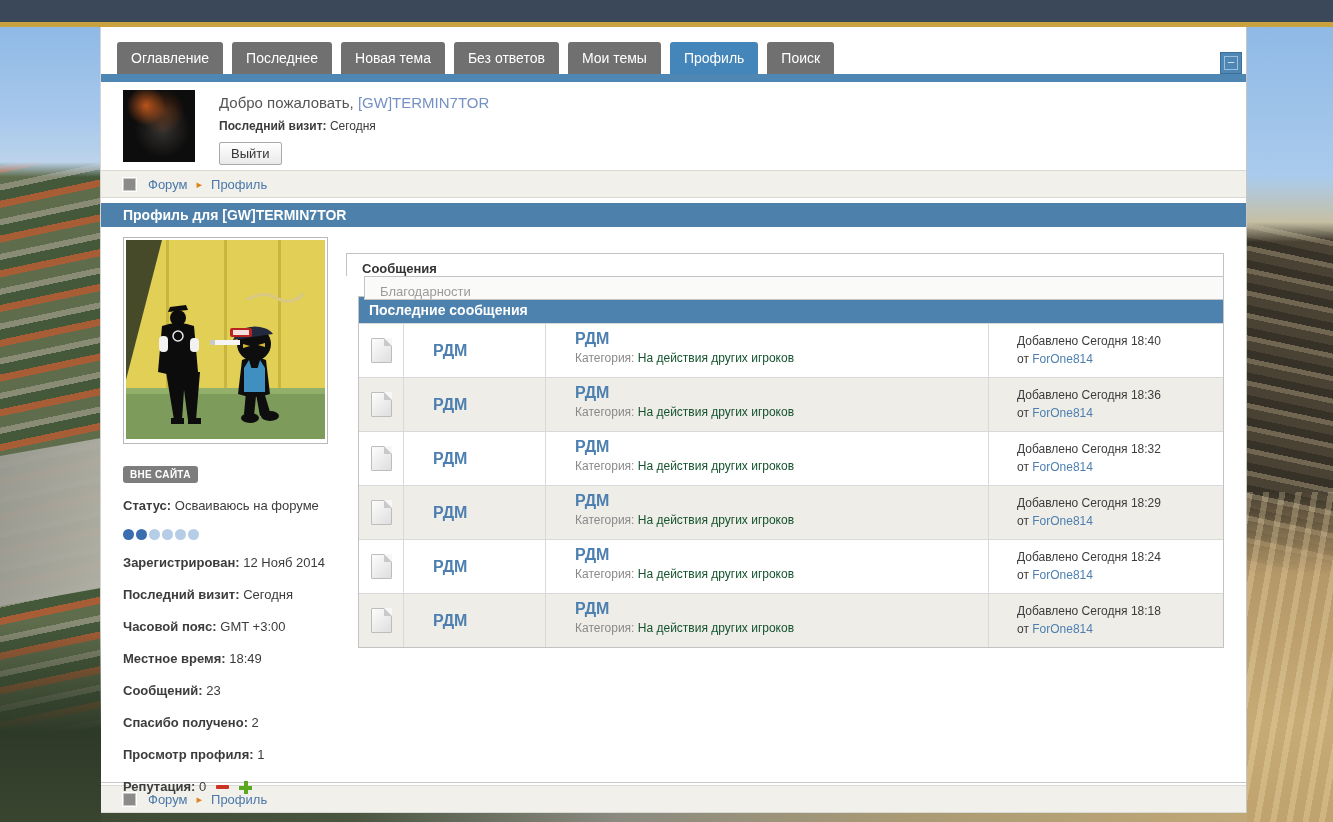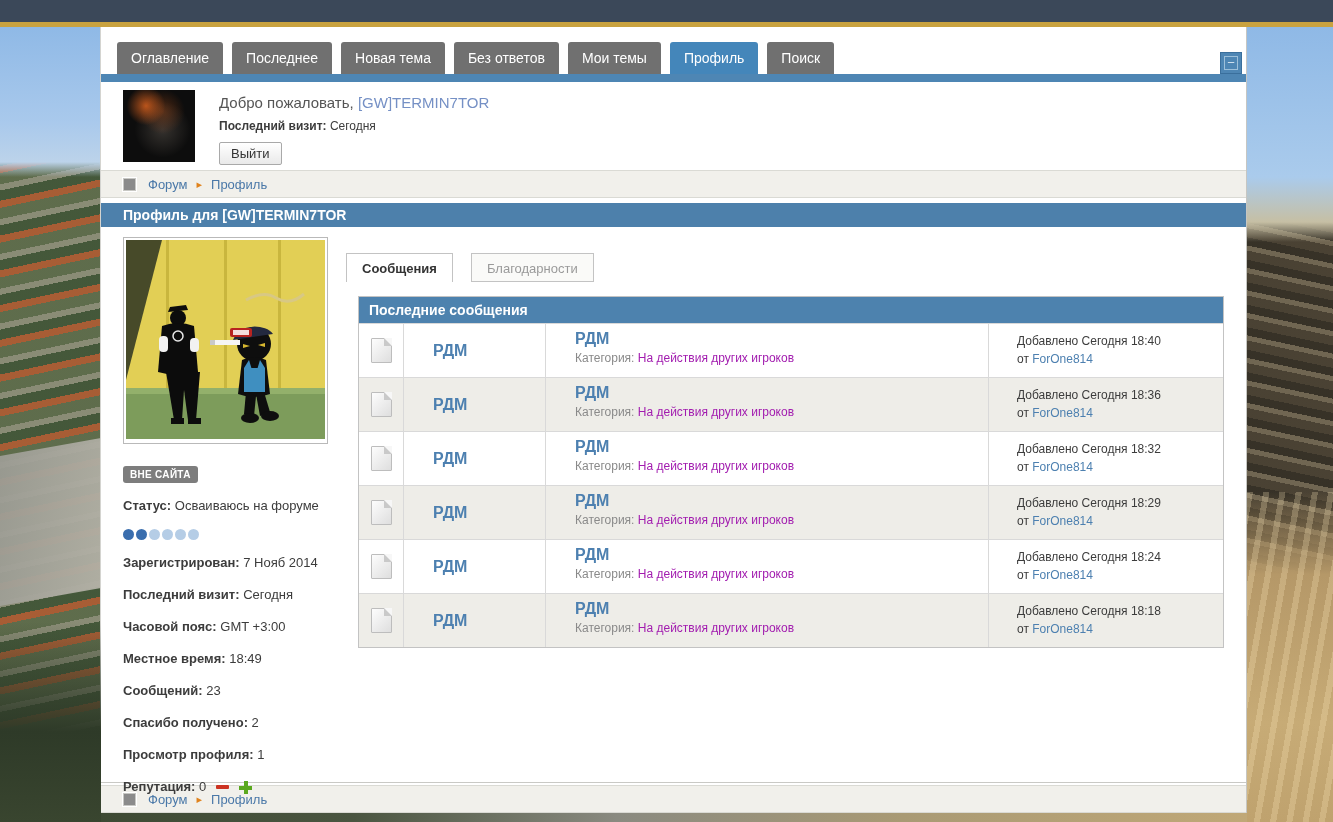--- a/index.html
+++ b/index.html
@@ -88,41 +88,41 @@
   .dot.on { background:#3a6eae; }
   .rep-minus { display:inline-block; width:13px; height:4px; background:#cc3322; border-radius:1px;
     margin:0 3px 2px 6px; vertical-align:middle; cursor:pointer; }
   .rep-plus { display:inline-block; width:13px; height:13px; position:relative; margin-left:4px;
     vertical-align:middle; cursor:pointer; }
   .rep-plus::before { content:''; position:absolute; left:0; top:5px; width:13px; height:4px; background:#5aa81e; }
   .rep-plus::after { content:''; position:absolute; left:5px; top:0; width:4px; height:13px; background:#5aa81e; }
 
   
   .contentcol { flex:1; padding:26px 22px 0 0; }
-  .ctabs { display:flex; margin-left:0; height:29px; }
+  .ctabs { display:flex; margin-left:0; height:29px;flex-direction:column; }
   .ctab { font-size:13px; padding:7px 15px 0 15px; border:1px solid #c3c3c3; cursor:pointer; }
   .ctab.active { background:#fff; font-weight:bold; color:#333; border-bottom:none; z-index:2; }
   .ctab.idle { background:#fafaf8; color:#9a9a9a; margin-left:18px; }
   .panel { margin-top:14px; margin-left:12px; border:1px solid #c3c3c3; }
   .phead { height:26px; background:#4d82ae; color:#fff; font-weight:bold; font-size:14px;
     line-height:26px; padding-left:10px; }
   .trow { display:flex; height:54px; border-top:1px solid #d9d9d9; background:#fff;gap:16px; }
   .trow:nth-child(odd) { background:#eeede8; }
   .trow:first-of-type { border-top:none; }
   .c-icon { width:45px; flex:0 0 45px; border-right:1px solid #d9d9d9; display:flex; align-items:center; justify-content:center; }
   .pageicon { position:relative; width:21px; height:25px; background:linear-gradient(135deg,#fdfdfd,#dedede);
     border:1px solid #bdbdbd; border-radius:1px; }
   .pageicon::after { content:''; position:absolute; right:-1px; top:-1px; width:0; height:0;
     border-style:solid; border-width:0 8px 8px 0; border-color:transparent #f7f7f7 #c9c9c9 transparent; }
   .c-topic { width:126px; flex:0 0 126px; border-right:1px solid #d9d9d9; display:flex; align-items:center; padding-left:13px; }
   .c-topic a { font-size:16px; font-weight:bold; color:#4d80b0; text-decoration:none; }
   .c-main { flex:1; border-right:1px solid #d9d9d9; padding:6px 0 0 13px; }
   .c-main .mtitle { font-size:16px; font-weight:bold; color:#4d80b0; text-decoration:none; display:inline-block; }
   .c-main .mcat { margin-top:3px; font-size:12px; color:#8a8a8a; }
-  .c-main .mcat a { color:#a21caf; text-decoration:none; }
+  .c-main .mcat a { color:#14532d; text-decoration:none; }
   .c-date { width:218px; flex:0 0 218px; padding:8px 0 0 12px; font-size:12px; color:#3c3c3c; line-height:18px; }
   .c-date a { color:#4d80b0; text-decoration:none; }
   .pfoot { height:34px; background:#f0efea; border-top:1px solid #d9d9d9; text-align:right;
     line-height:34px; padding-right:12px; font-size:13px; }
   .pfoot a { color:#4d80b0; text-decoration:none; }
 </style>
 </head>
 <body>
 
 <div class="bg-top-dark"></div>
@@ -229,21 +229,21 @@
           <span class="dot on"></span>
           <span class="dot on"></span>
           <span class="dot"></span>
           <span class="dot"></span>
           <span class="dot"></span>
           <span class="dot"></span>
         </div>
 
       <div class="s-line">
         <b>Зарегистрирован:</b>
-        <span>7 Нояб 2014</span>
+        <span>12 Нояб 2014</span>
       </div>
       <div class="s-line">
         <b>Последний визит:</b>
         <span>Сегодня</span>
       </div>
       <div class="s-line">
         <b>Часовой пояс:</b>
         <span>GMT +3:00</span>
       </div>
       <div class="s-line">

